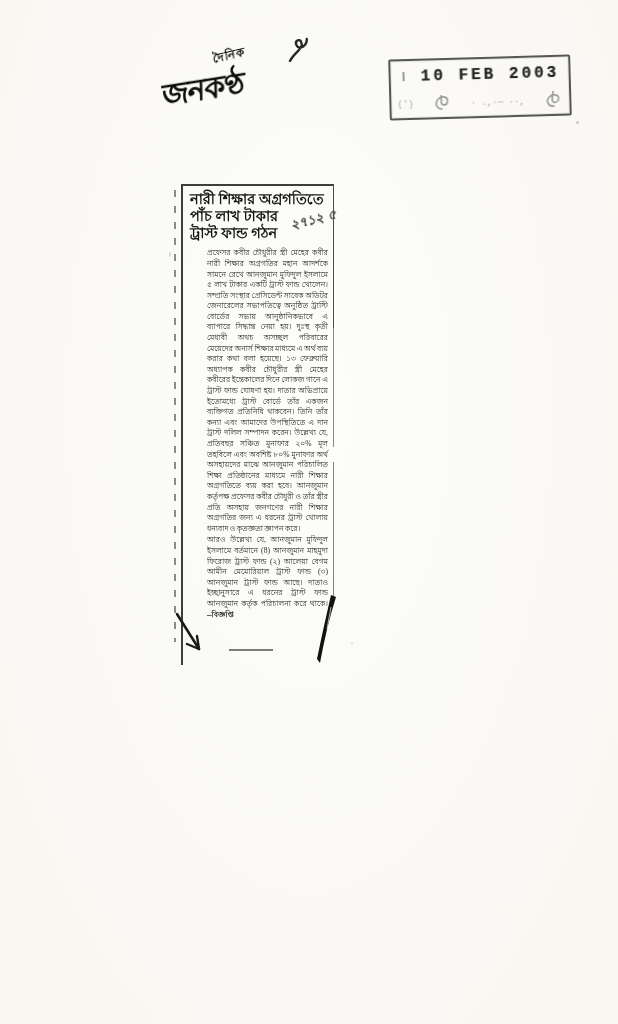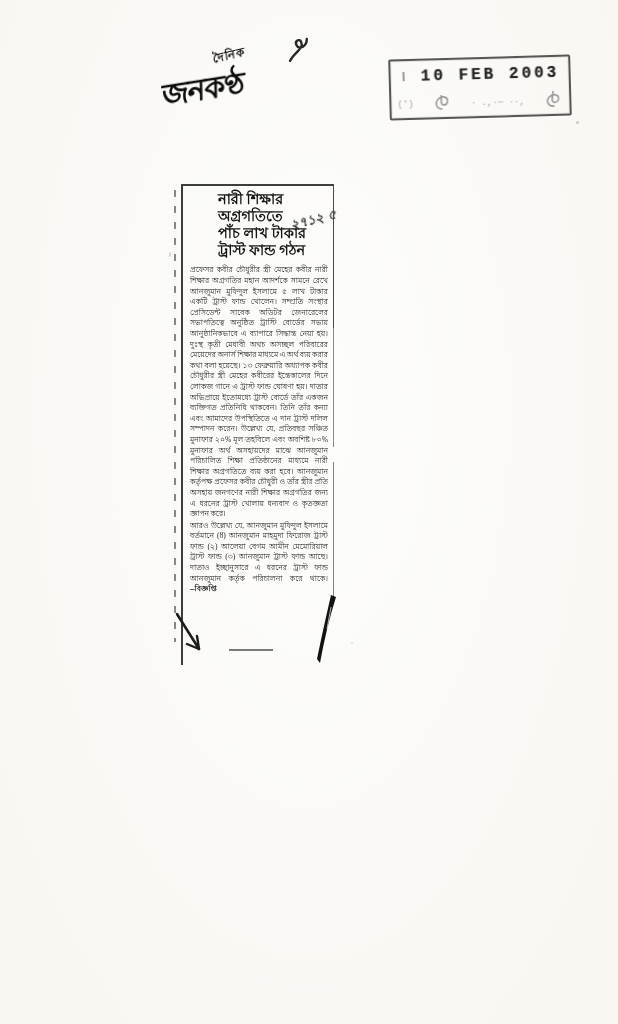--- a/index.html
+++ b/index.html
@@ -83,39 +83,38 @@
     content:"";position:absolute;right:-1px;top:-2px;width:1.5px;height:100%;
     background:linear-gradient(to bottom,
       #4b4b4b 0 30%, rgba(75,75,75,.65) 30% 55%,
       transparent 55% 58%, rgba(75,75,75,.7) 58% 86%, transparent 86%);
   }
   .headline{
     padding:5px 4px 3px 7px;
     font-size:14.5px;line-height:1.18;font-weight:700;
     color:#161616;filter:blur(.3px);
     position:relative;
-    margin-left:28px;
   }
   .headline .hl{display:block;}
   .hand-note{
     position:absolute;right:-4px;top:26px;
     font-size:13px;color:#333;
     transform:rotate(-14deg);
     font-family:"DejaVu Serif", serif;font-style:italic;
     filter:blur(.3px);
     white-space:nowrap;
   }
   .body-text{
     padding:3px 5px 0 7px;
     font-size:7.6px;line-height:10.6px;
     text-align:justify;color:#262626;
     filter:blur(.32px);
     word-spacing:-0.5px;
   }
-  .body-text p{margin:0 0 1px 0;}
+  .body-text p{margin:0 0 1px 17px;}
   .sig{font-weight:700;white-space:nowrap;font-family:Liberation Mono, monospace;}
   .end-rule{
     position:absolute;left:46px;bottom:14px;width:44px;height:2px;
     background:#5a5a5a;opacity:.8;
   }
   .arrow-mark{position:absolute;left:-12px;bottom:2px;}
   .pen-stroke{position:absolute;right:-6px;bottom:-4px;}
 
   .speck{position:absolute;background:#9a9a92;border-radius:50%;opacity:.5;}
   .speck.s1{left:576px;top:121px;width:3px;height:3px;}

